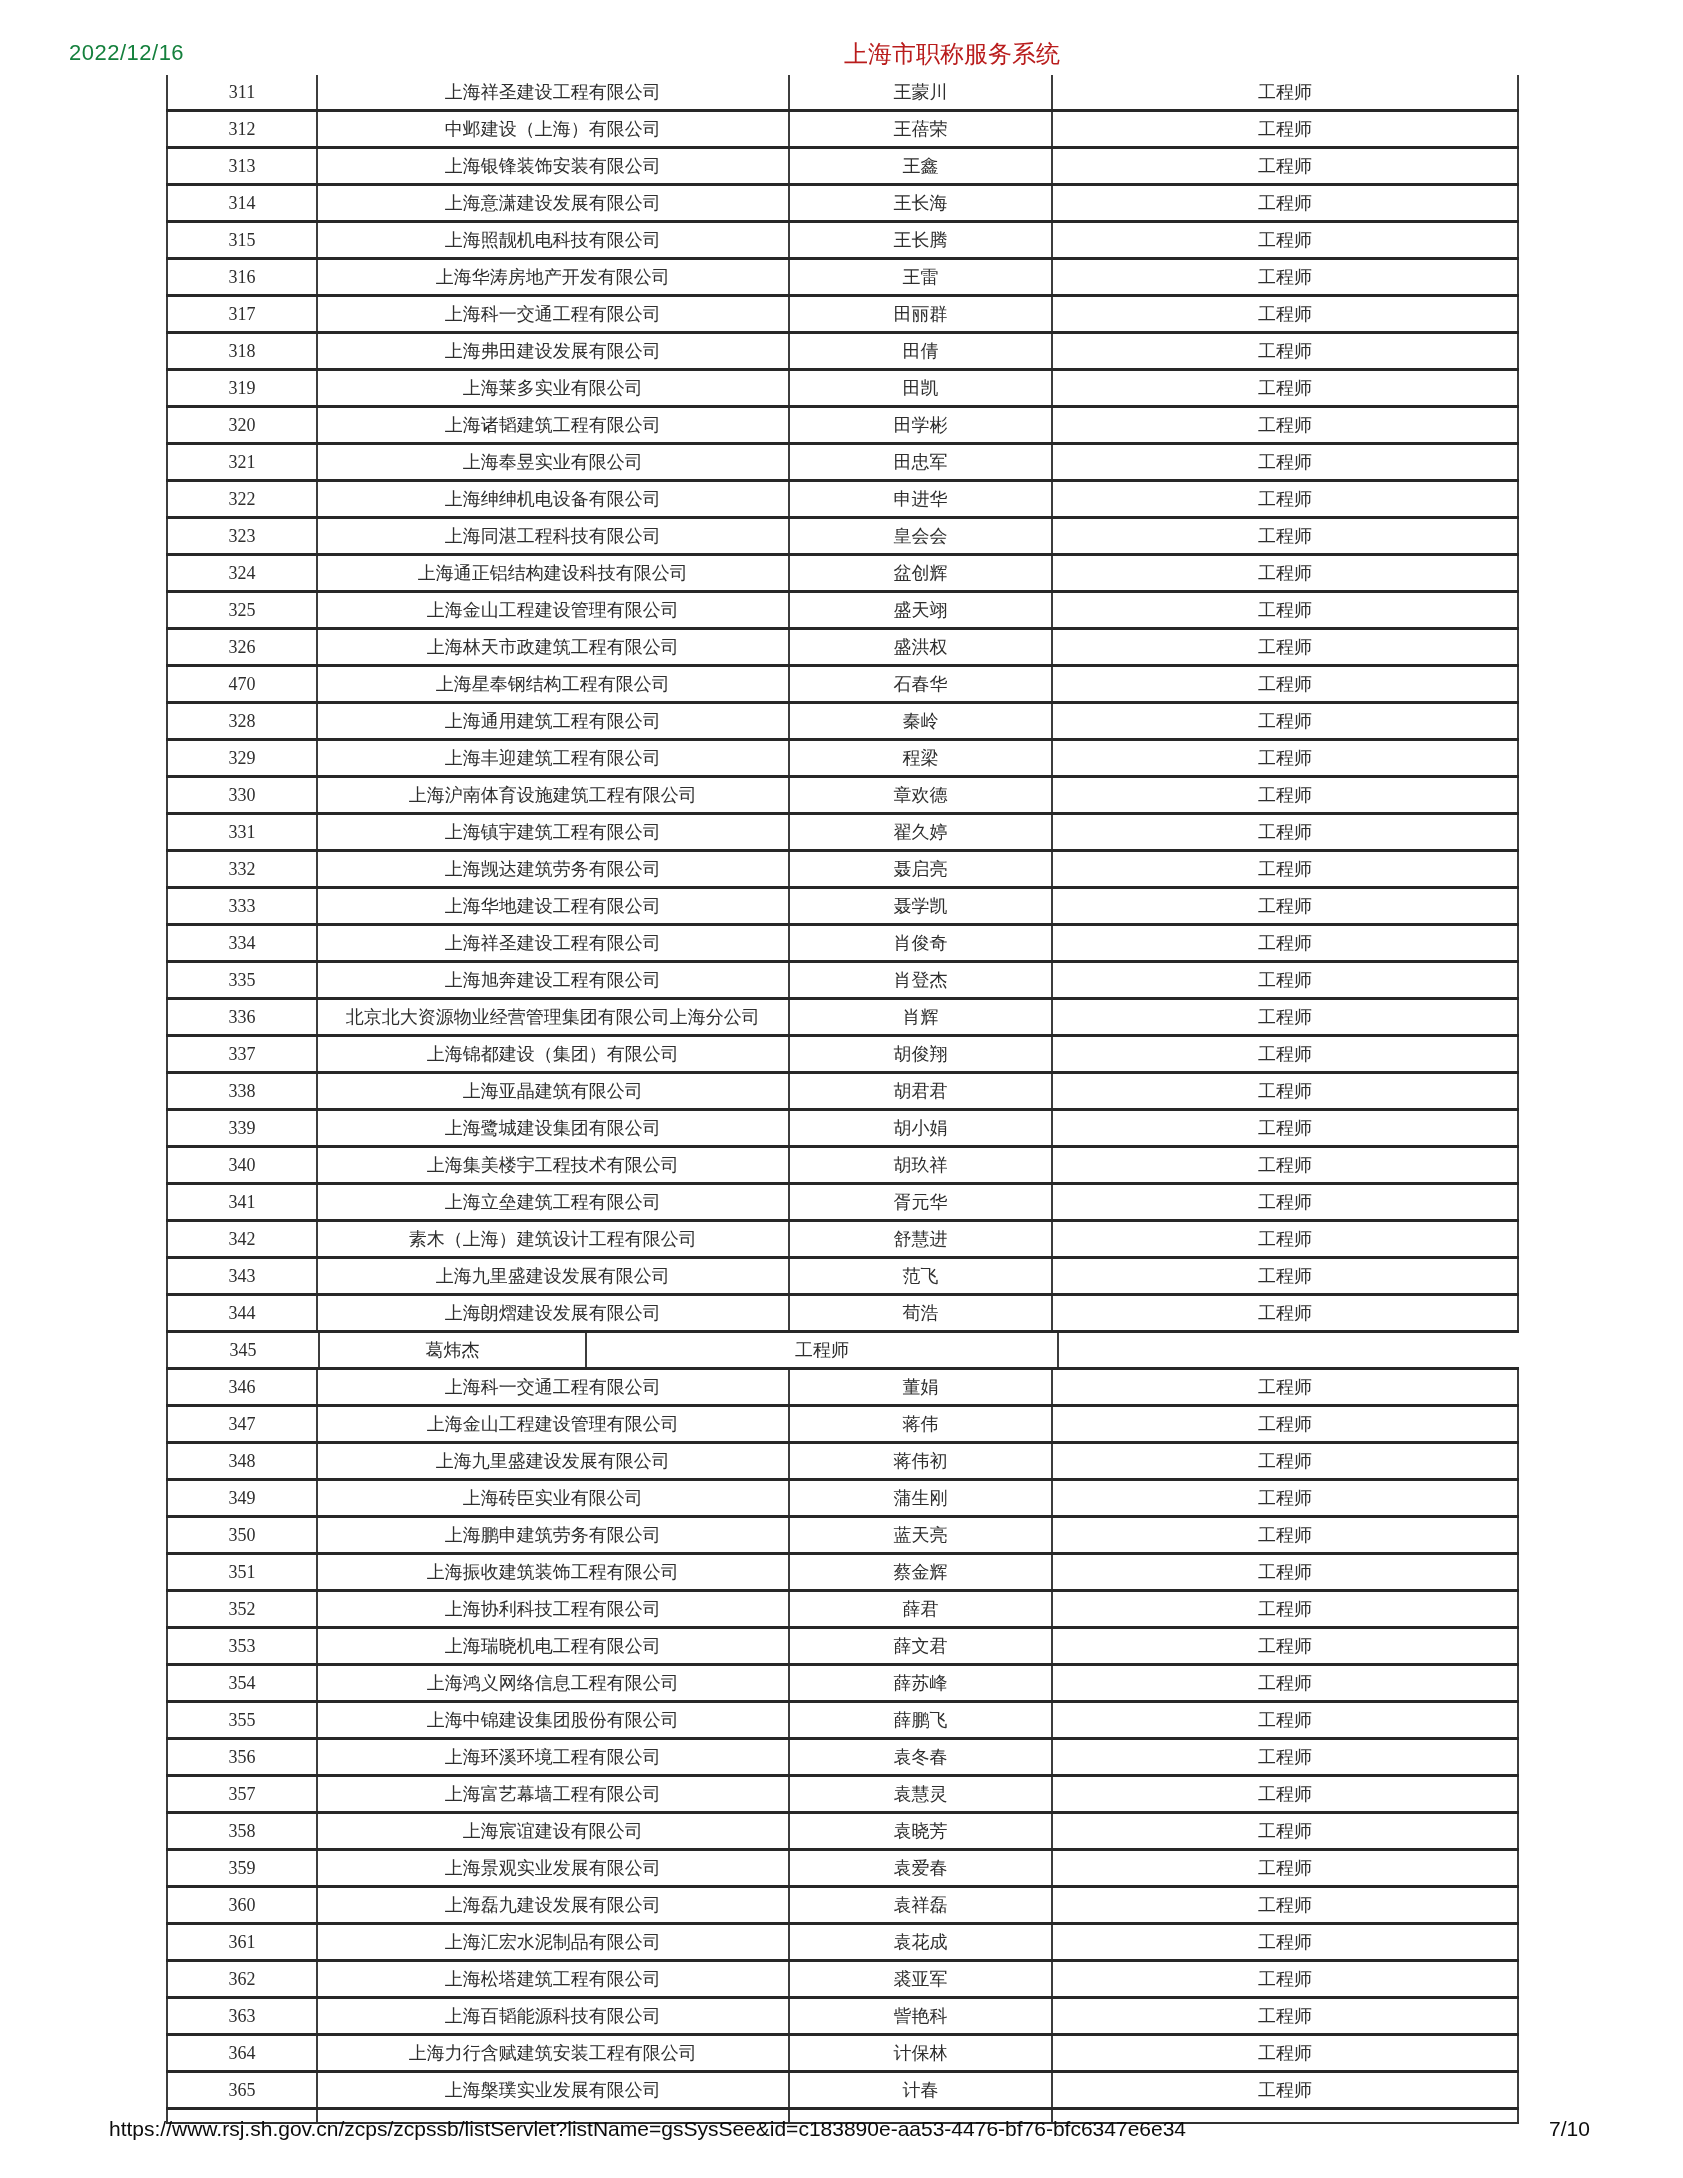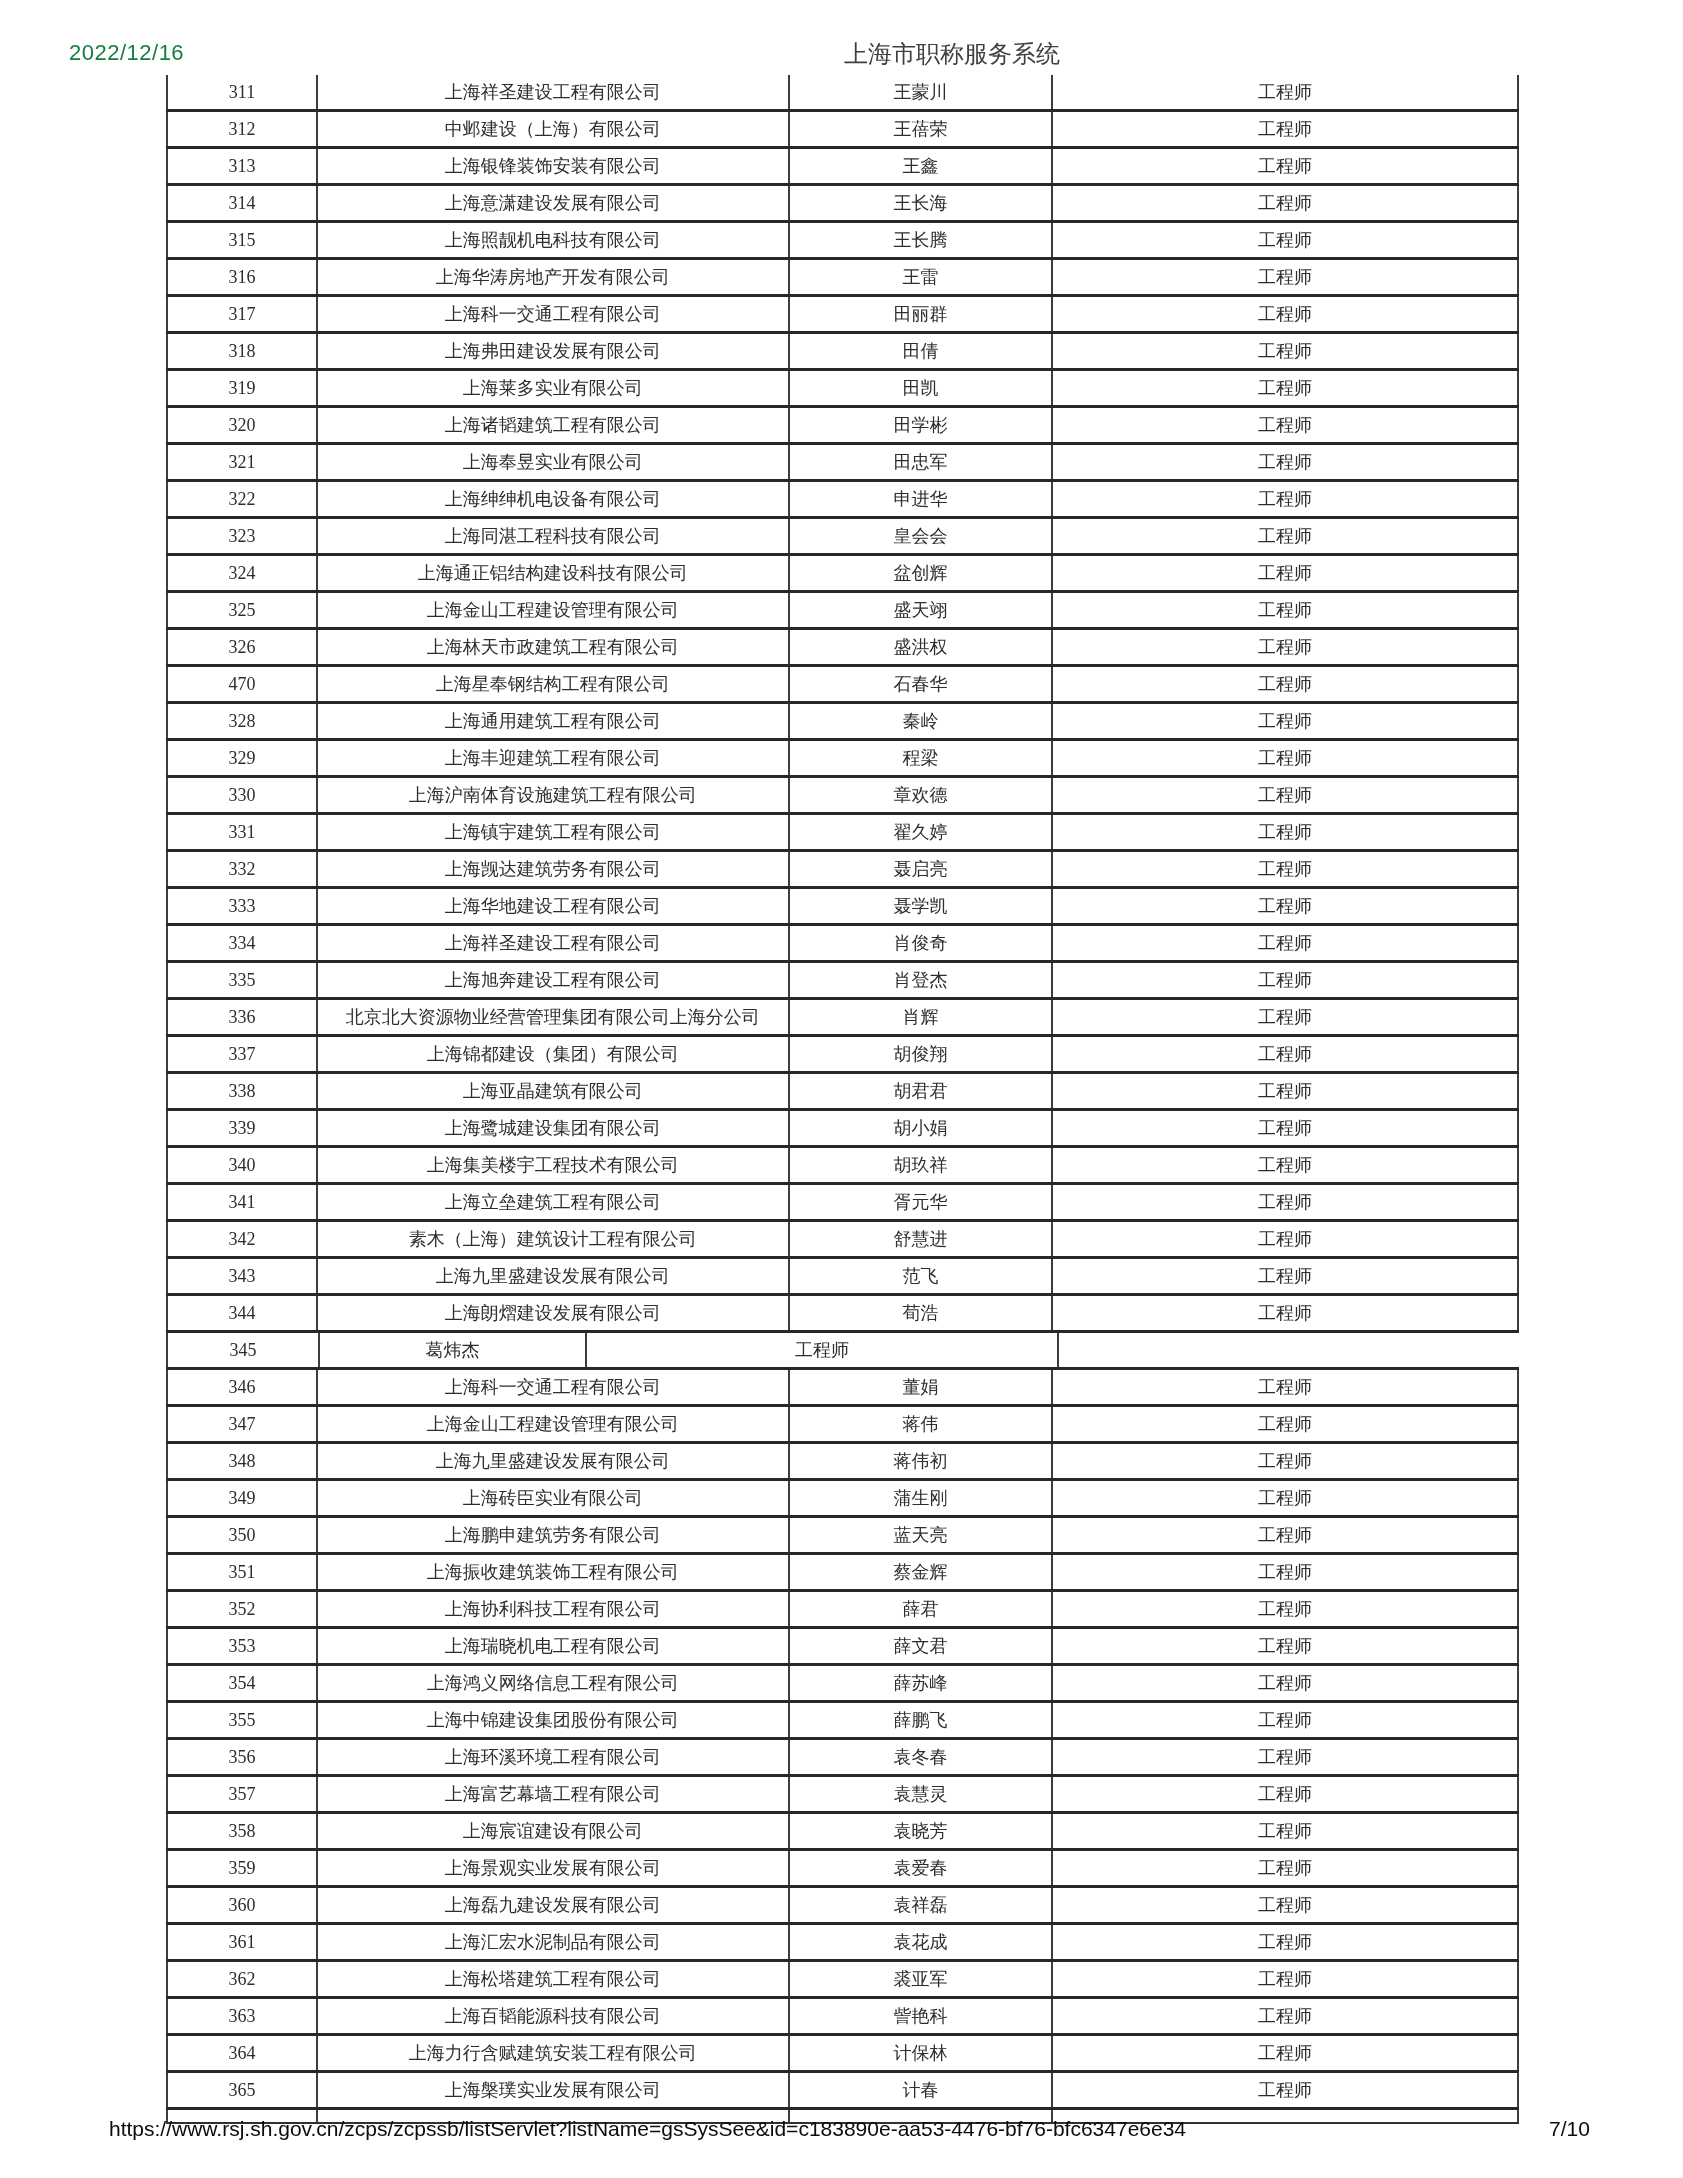--- a/index.html
+++ b/index.html
@@ -9,21 +9,21 @@
     position: relative;
     font-family: "Liberation Sans", sans-serif;
     color: #1c1c1c;
   }
   .header-date {
     position: absolute; left: 69px; top: 40px;
     font-size: 22px; letter-spacing: 0.5px; color: #15803d;
   }
   .page-title {
     position: absolute; left: 844px; top: 38px;
-    font-size: 24px; color: #404040;
+    font-size: 24px; color: #b91c1c;
   }
   .doc-table {
     position: absolute; left: 166px; top: 75px;
     width: 1353px;
   }
   .t-row {
     display: flex;
     height: 37px;
     box-sizing: border-box;
     border-bottom: 3px solid #282828;

